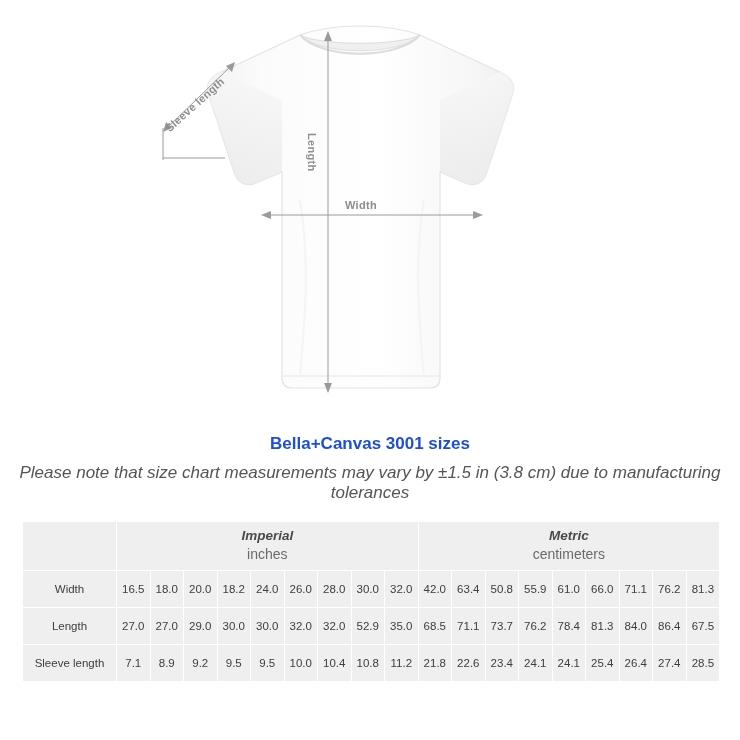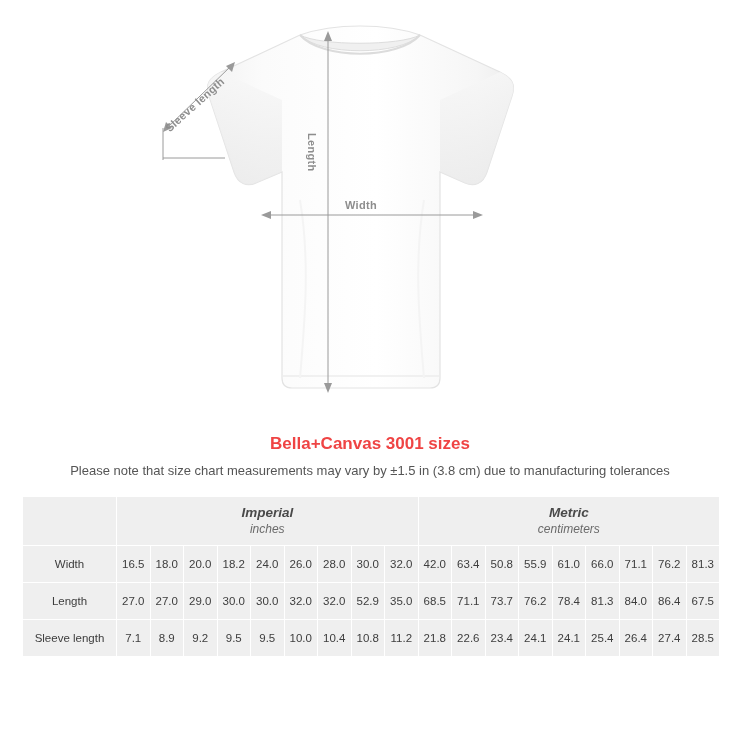--- a/index.html
+++ b/index.html
@@ -64,25 +64,26 @@
   }
 
   
   .title-block {
     text-align: center;
     margin-top: 14px;
   }
   .chart-title {
     font-size: 17px;
     font-weight: bold;
-    color: #ef4444;
+    color: #1d4ed8;
     margin: 0 0 9px 0;
   }
   .chart-note {
-    font-size: 13px;
+    font-size: 17px;
+    font-style: italic;
     color: #555555;
     margin: 4px;
   }
 
   
   .table-wrap {
     margin: 18px 22px 0 22px;
   }
   table.size-table {
     width: 696px;
@@ -105,22 +106,21 @@
     background: #efefef;
   }
   .unit-name {
     font-size: 13.5px;
     font-style: italic;
     font-weight: bold;
     color: #4a4a4a;
     line-height: 1.25;
   }
   .unit-sub {
-    font-size: 12px;
-    font-style: italic;
+    font-size: 14px;
     color: #6a6a6a;
     line-height: 1.3;
   }
   .row-head {
     font-weight: bold;
     color: #3d3d3d;
     font-size: 11.5px;
   }
   .size-head {
     font-weight: bold;

